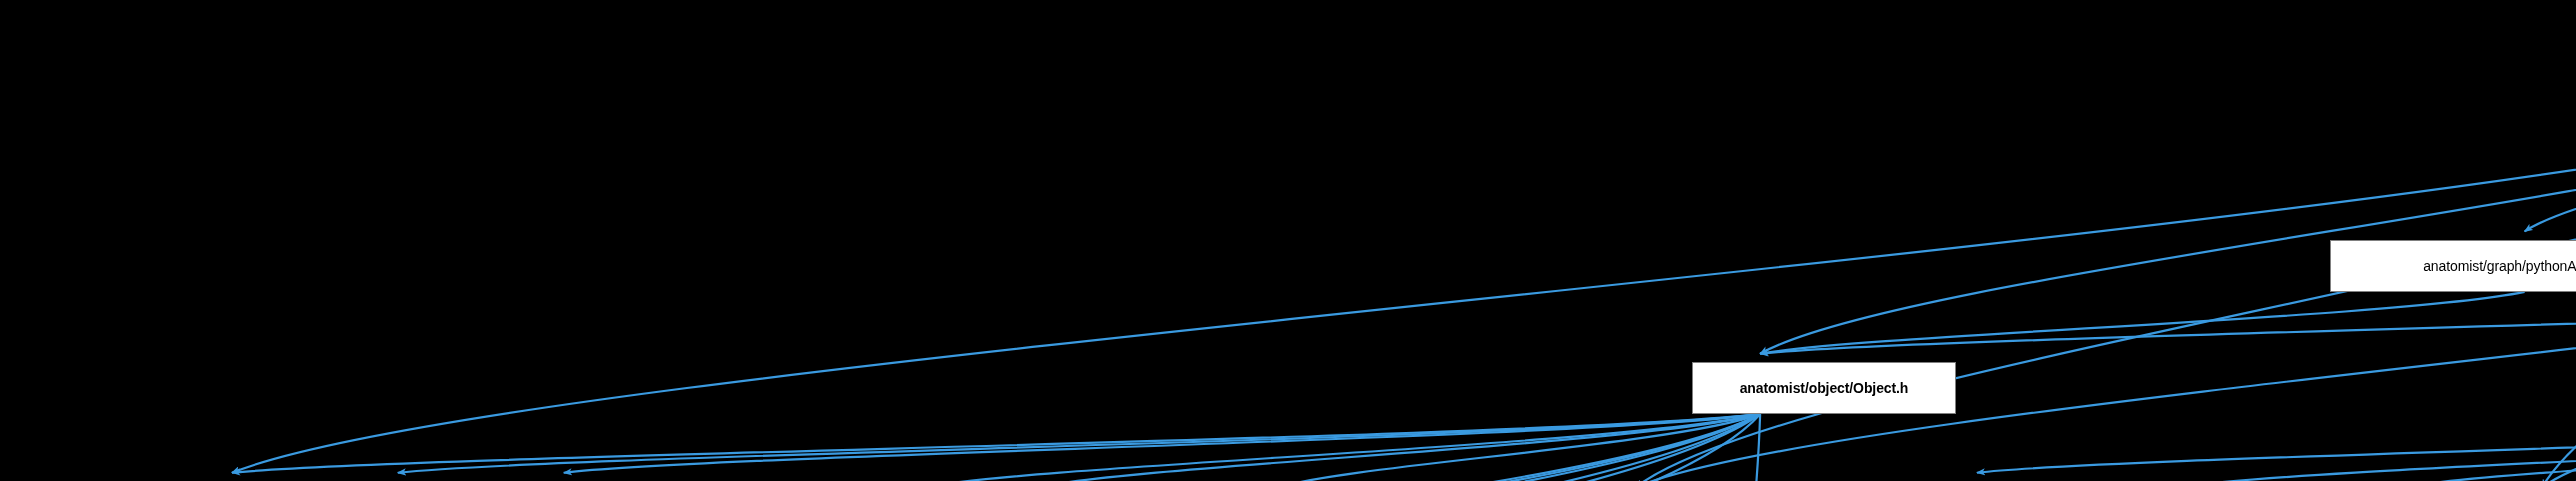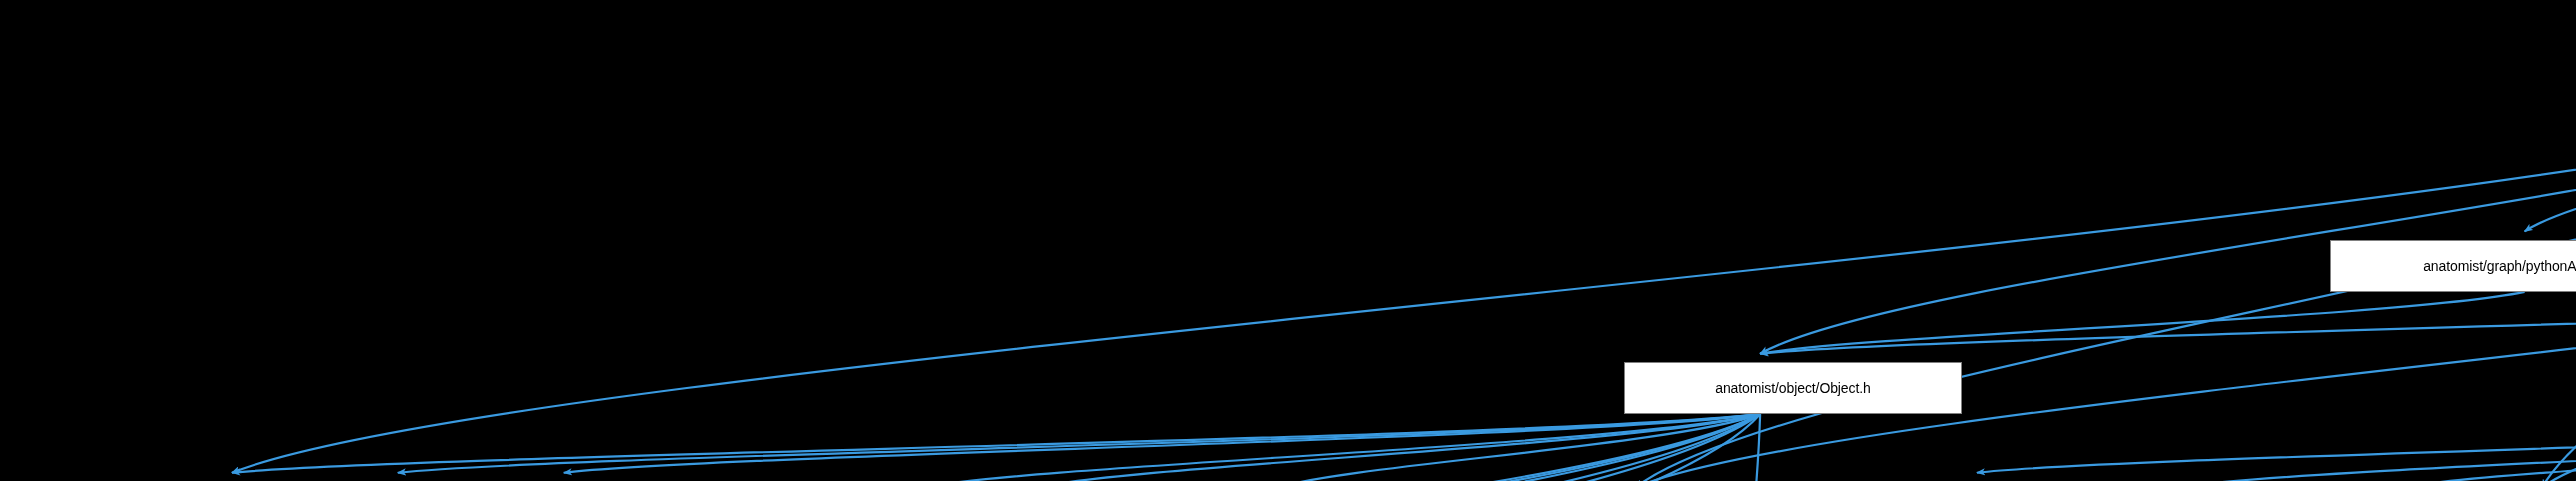--- a/index.html
+++ b/index.html
@@ -108,16 +108,16 @@
         <path d="M2779.2,599.1 C2745.8,638.0 2616.2,663.9 2589.7,691.7" marker-end="url(#ah)"></path>
         <path d="M1698.0,757.8 C1679.1,795.2 1605.4,820.1 1590.3,846.9" marker-end="url(#ah)"></path>
         <path d="M1698.0,757.8 C1696.5,795.2 1690.3,820.1 1689.1,846.9" marker-end="url(#ah)"></path>
         <path d="M1787.8,599.1 C1721.8,638.0 1465.0,663.9 1412.5,691.7" marker-end="url(#ah)"></path>
         <path d="M1787.8,599.1 C1665.6,638.0 1187.4,663.9 1090.1,691.7" marker-end="url(#ah)"></path>
       </g>
   </svg>
 
   <div id="node-layer">
       <div class="node white" style="left: 2330px; top: 240px; width: 391px; height: 52px;">anatomist/graph/pythonAObject.h</div>
-      <div class="node white" style="left: 1624px; top: 362px; width: 338px; height: 52px;">anatomist/object/Object.h</div>
+      <div class="node white" style="left: 1692px; top: 362px; width: 264px; height: 52px; font-weight: bold;">anatomist/object/Object.h</div>
     </div>
 </div>
 
 
 </body></html>

